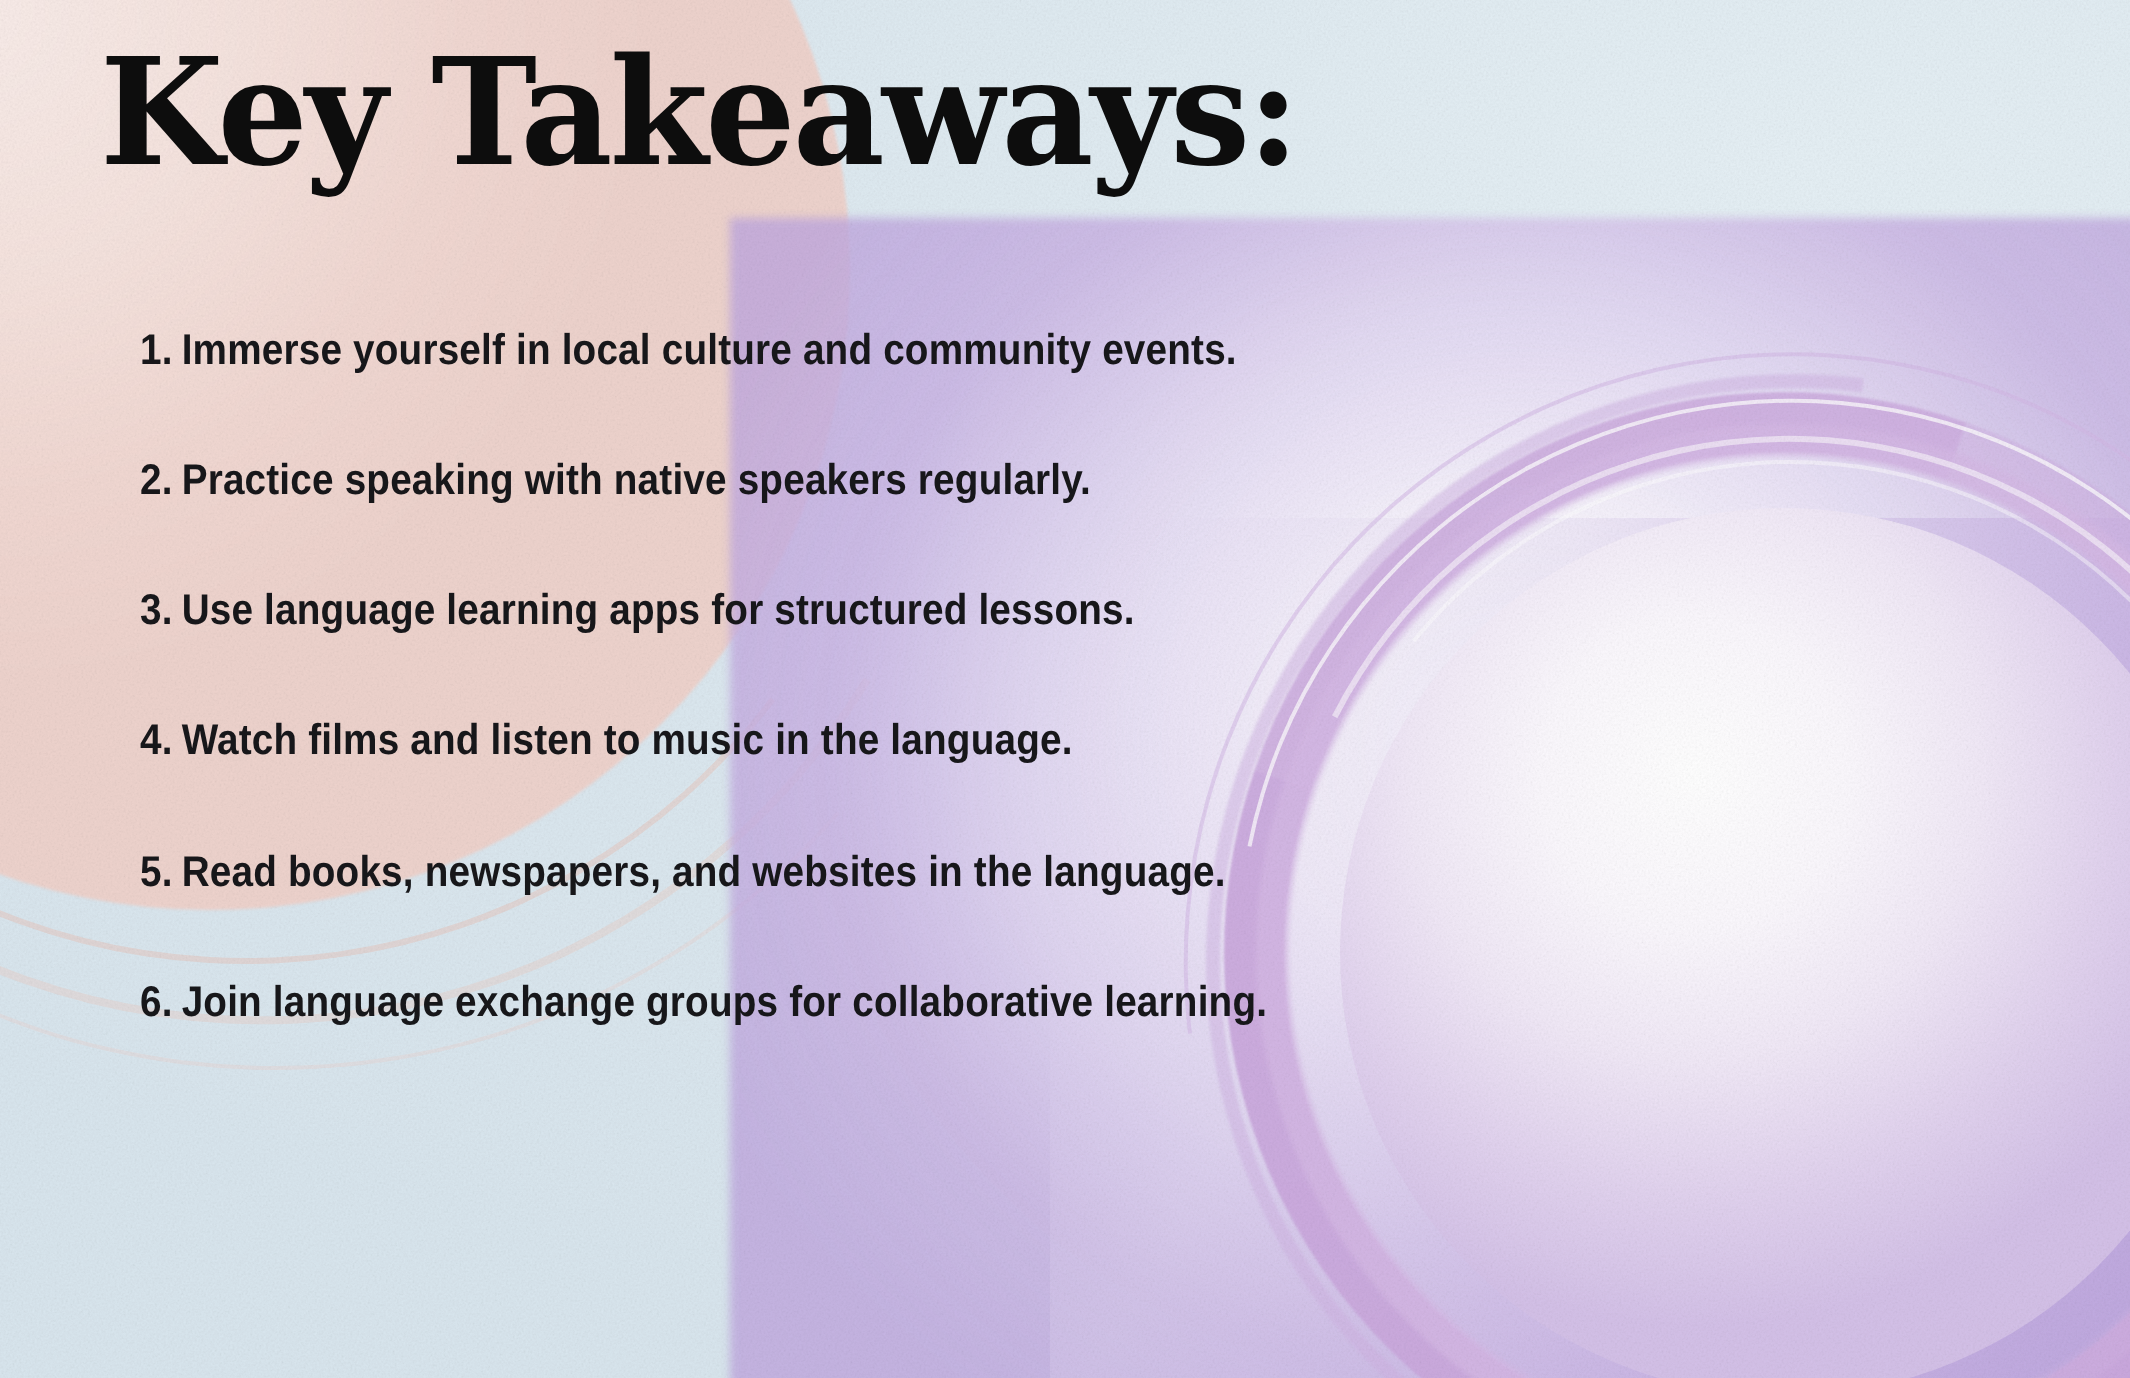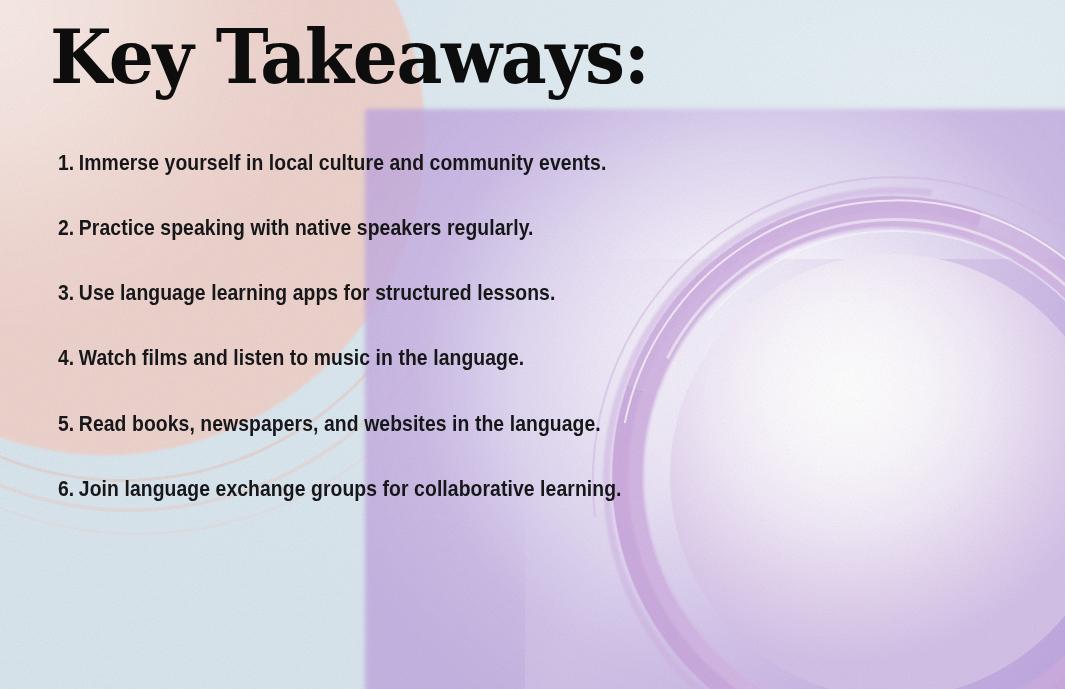--- a/index.html
+++ b/index.html
@@ -230,21 +230,21 @@
     white-space: nowrap;
     transform: scaleX(0.96);
     transform-origin: left top;
   }
 
   .takeaway-list {
     position: absolute;
     left: 58px;
     top: 152px;
     right: 33px;
-    margin: 0;
+    margin: 12px;
     padding: 0;
     list-style: none;
   }
 
   .takeaway-item {
     display: block;
     margin: 0 0 41.5px 0;
     font-family: "Liberation Sans", sans-serif;
     font-weight: 700;
     font-size: 21.5px;

